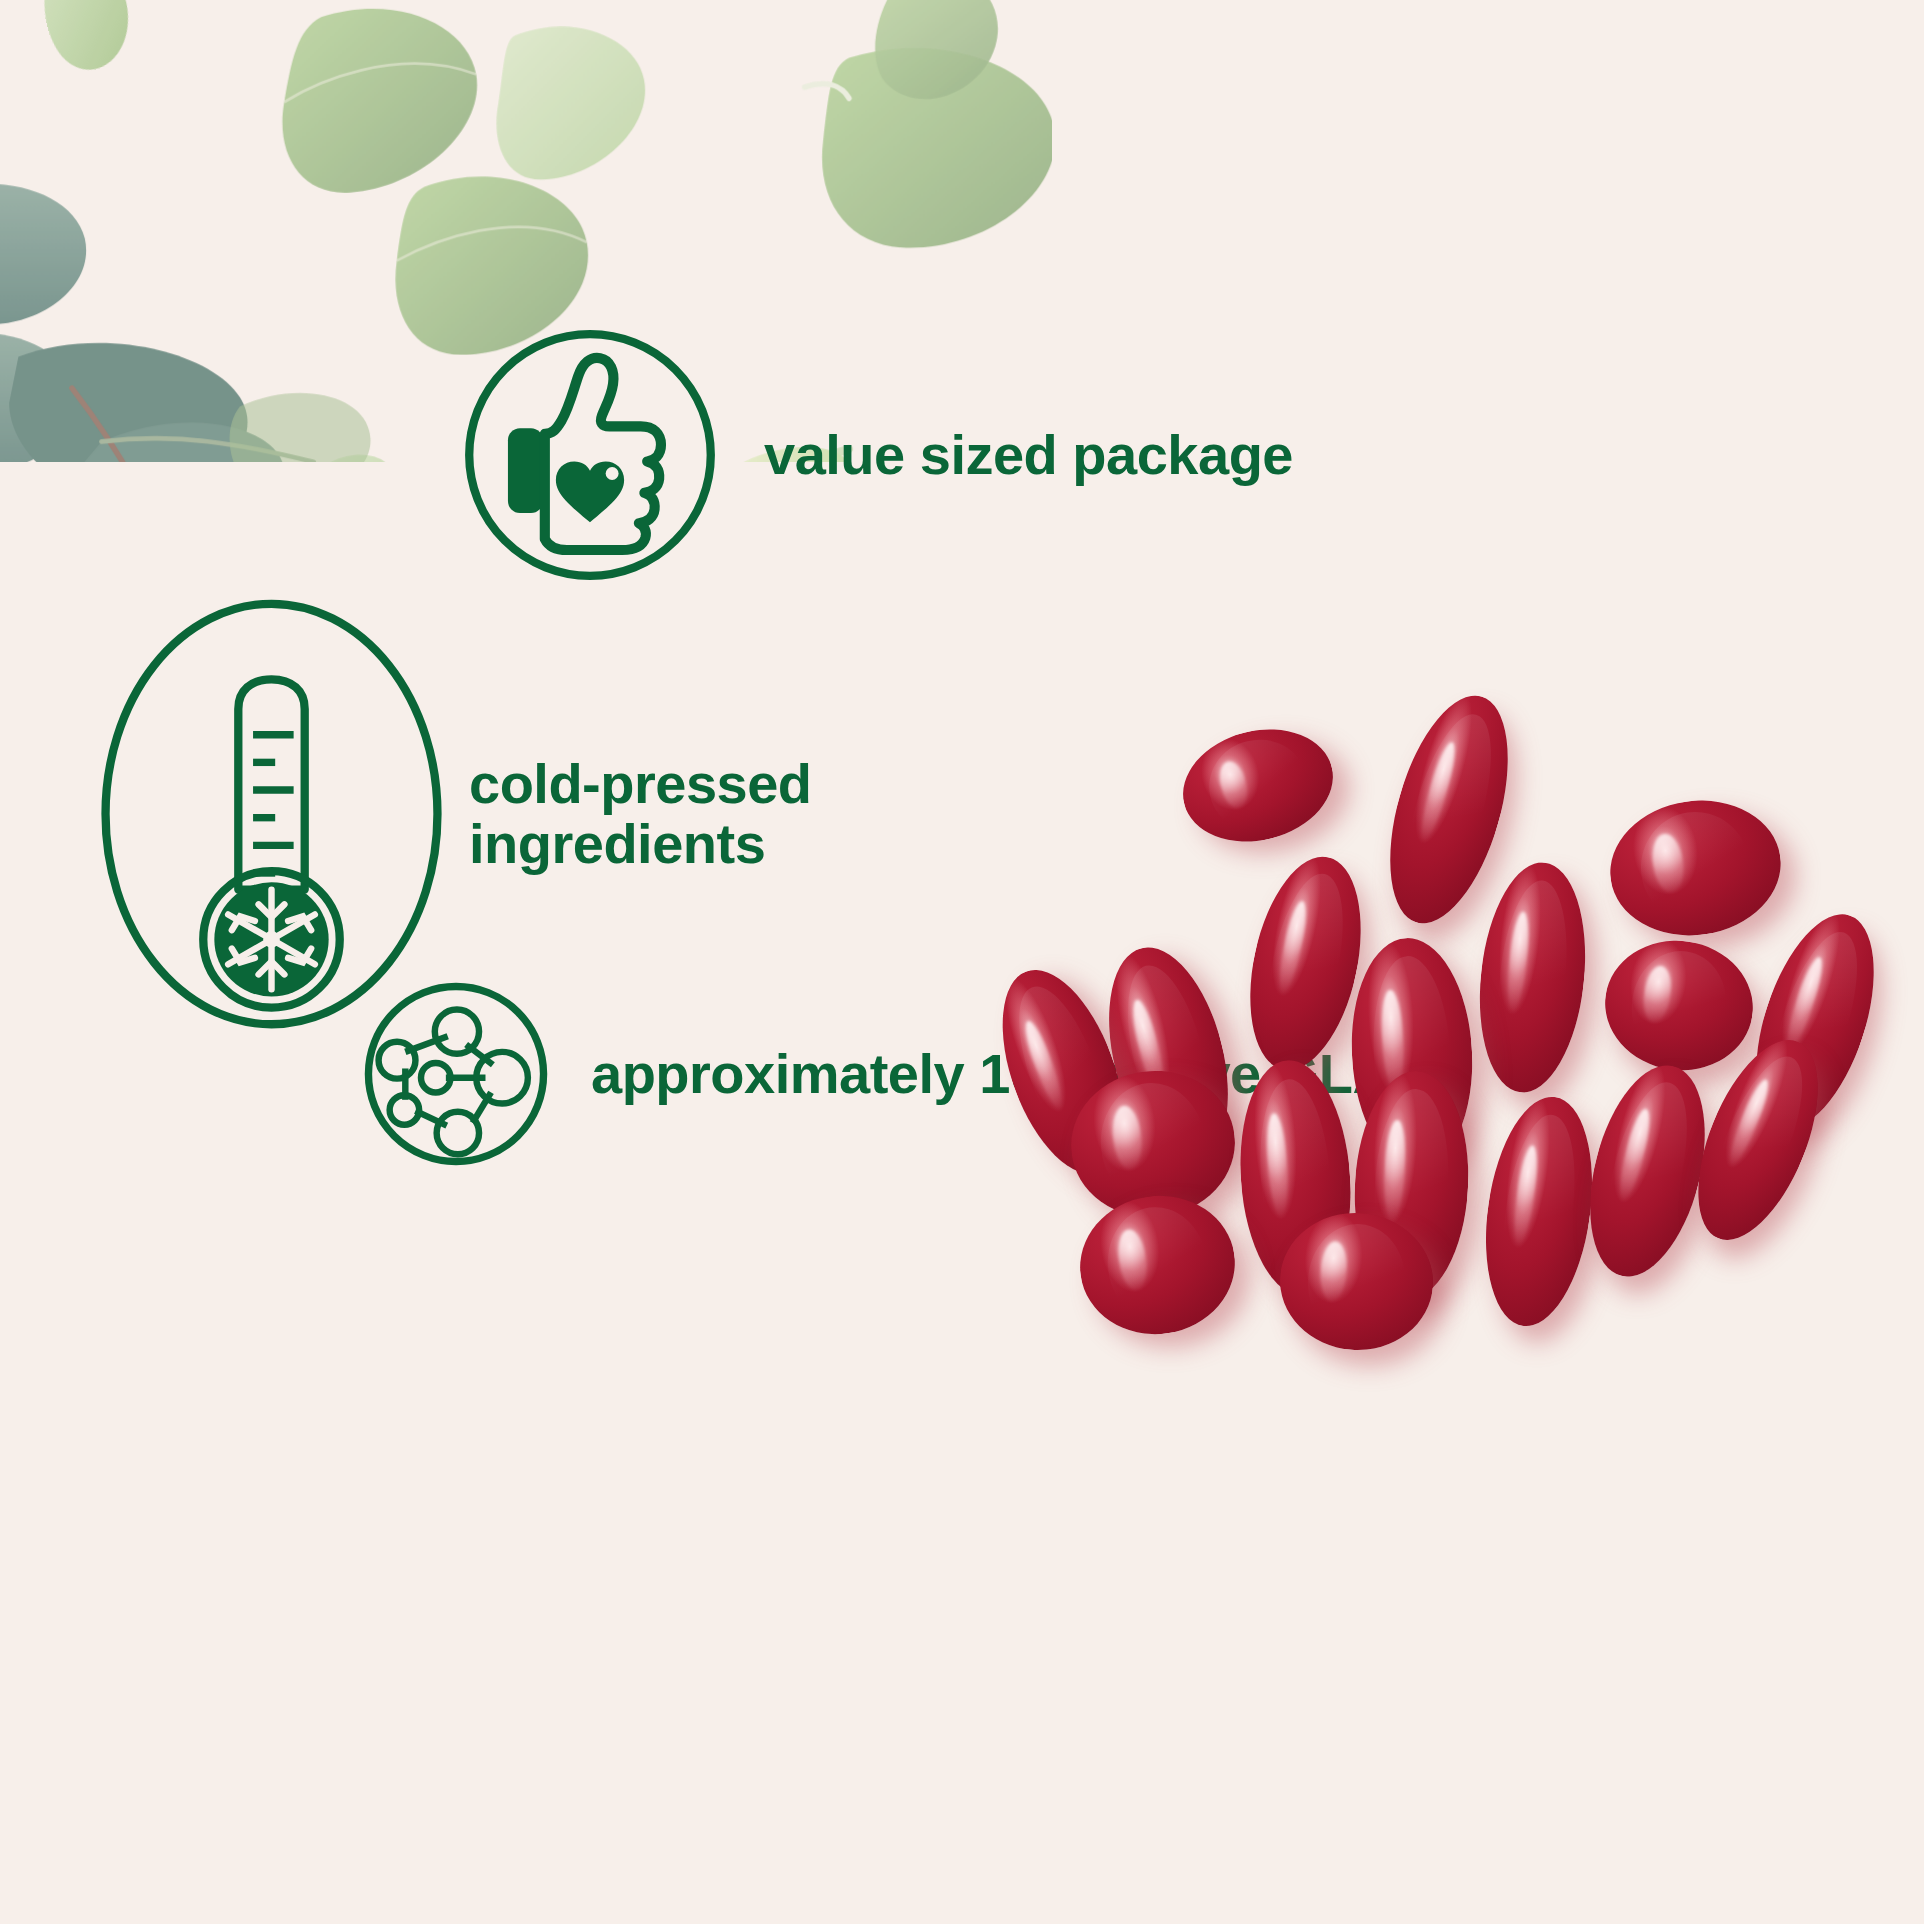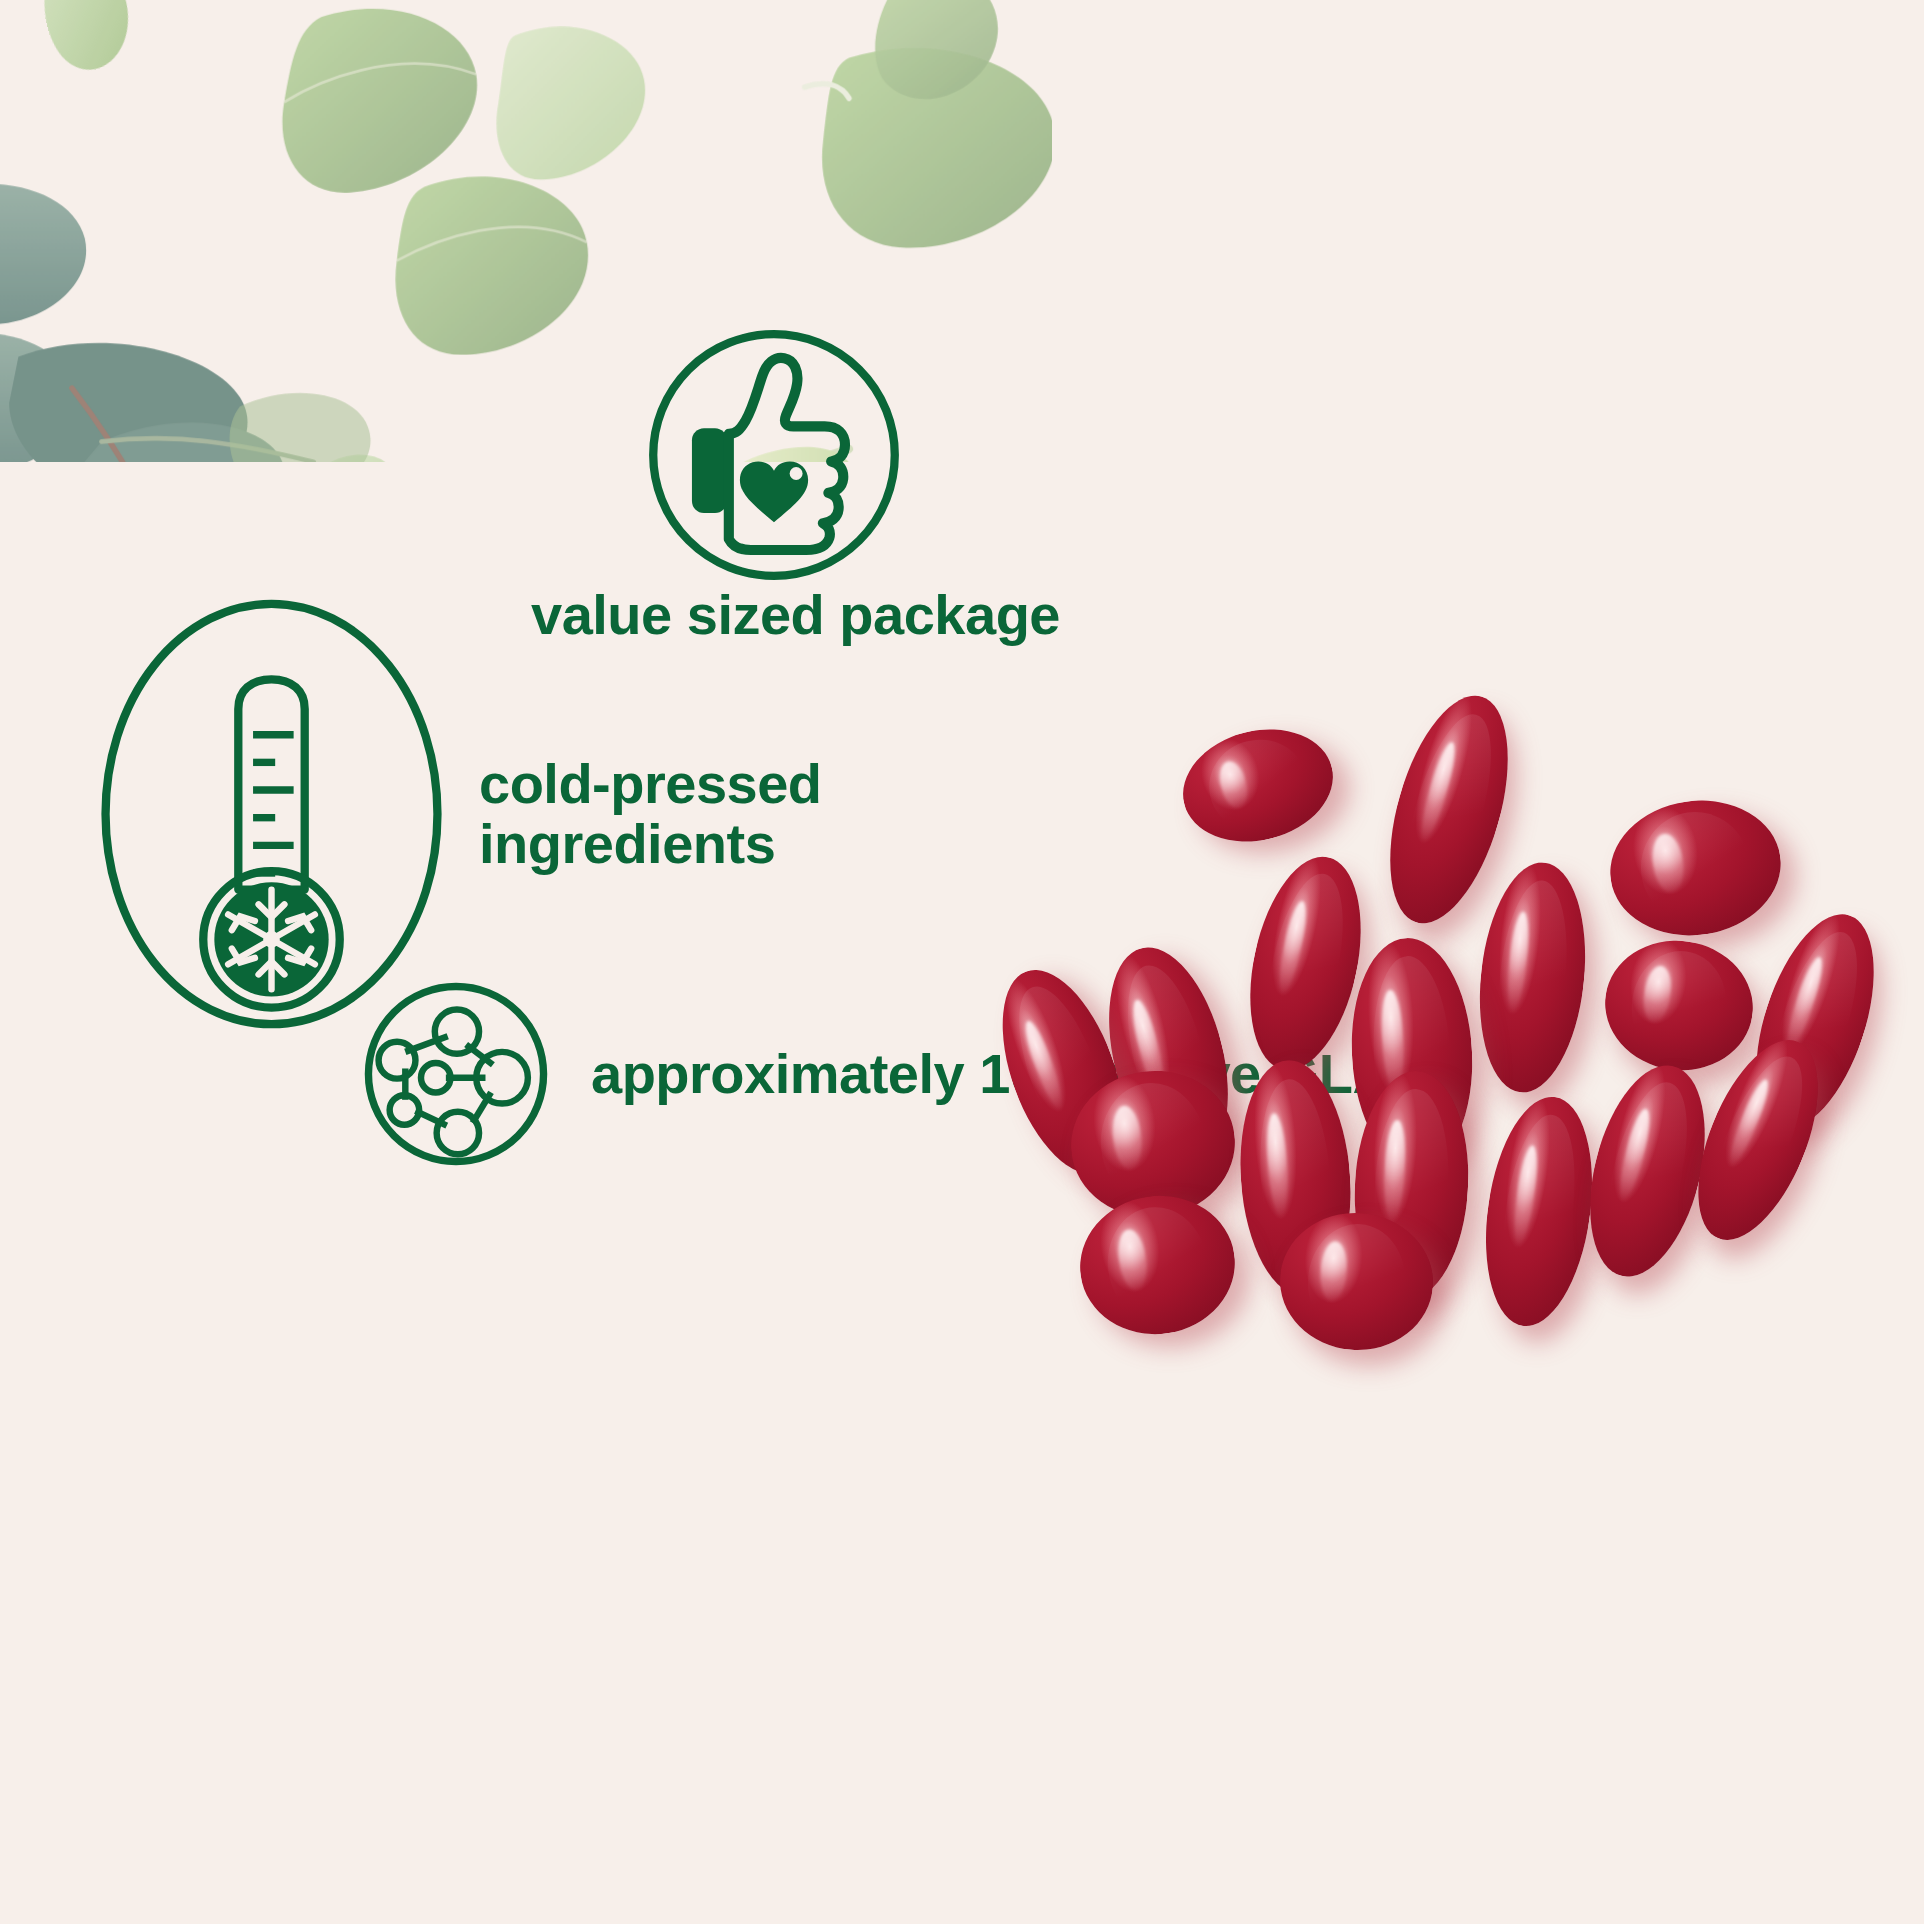--- a/index.html
+++ b/index.html
@@ -21,25 +21,25 @@
   .icon-badge{position:relative;flex:0 0 auto;}
   .icon-badge svg{display:block;}
   .feature-label{
     color:#0a6638;
     font-weight:bold;
     letter-spacing:-0.5px;
     line-height:1.08;
     white-space:pre-line;
   }
 
-  #feature-1{left:487px;top:325px;flex-direction:column;}
+  #feature-1{left:460px;top:325px;}
   #feature-1 .feature-label{font-size:56px;margin-left:44px;}
 
   #feature-2{left:100px;top:598px;}
-  #feature-2 .feature-label{font-size:56px;margin-left:36px;}
+  #feature-2 .feature-label{font-size:56px;margin-left:26px;}
 
   #feature-3{left:362px;top:980px;}
   #feature-3 .feature-label{font-size:56px;margin-left:41px;}
 
   
   #capsules{
     position:absolute;left:964px;top:683px;width:923px;height:628px;
   }
   .cap{
     position:absolute;

